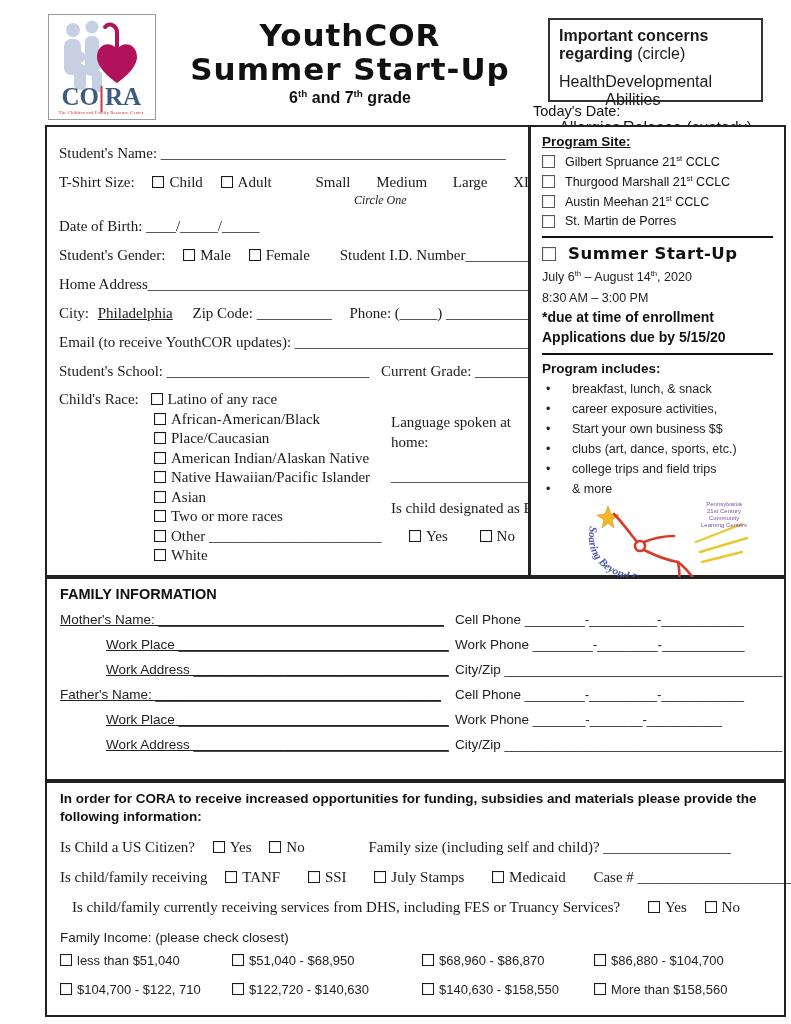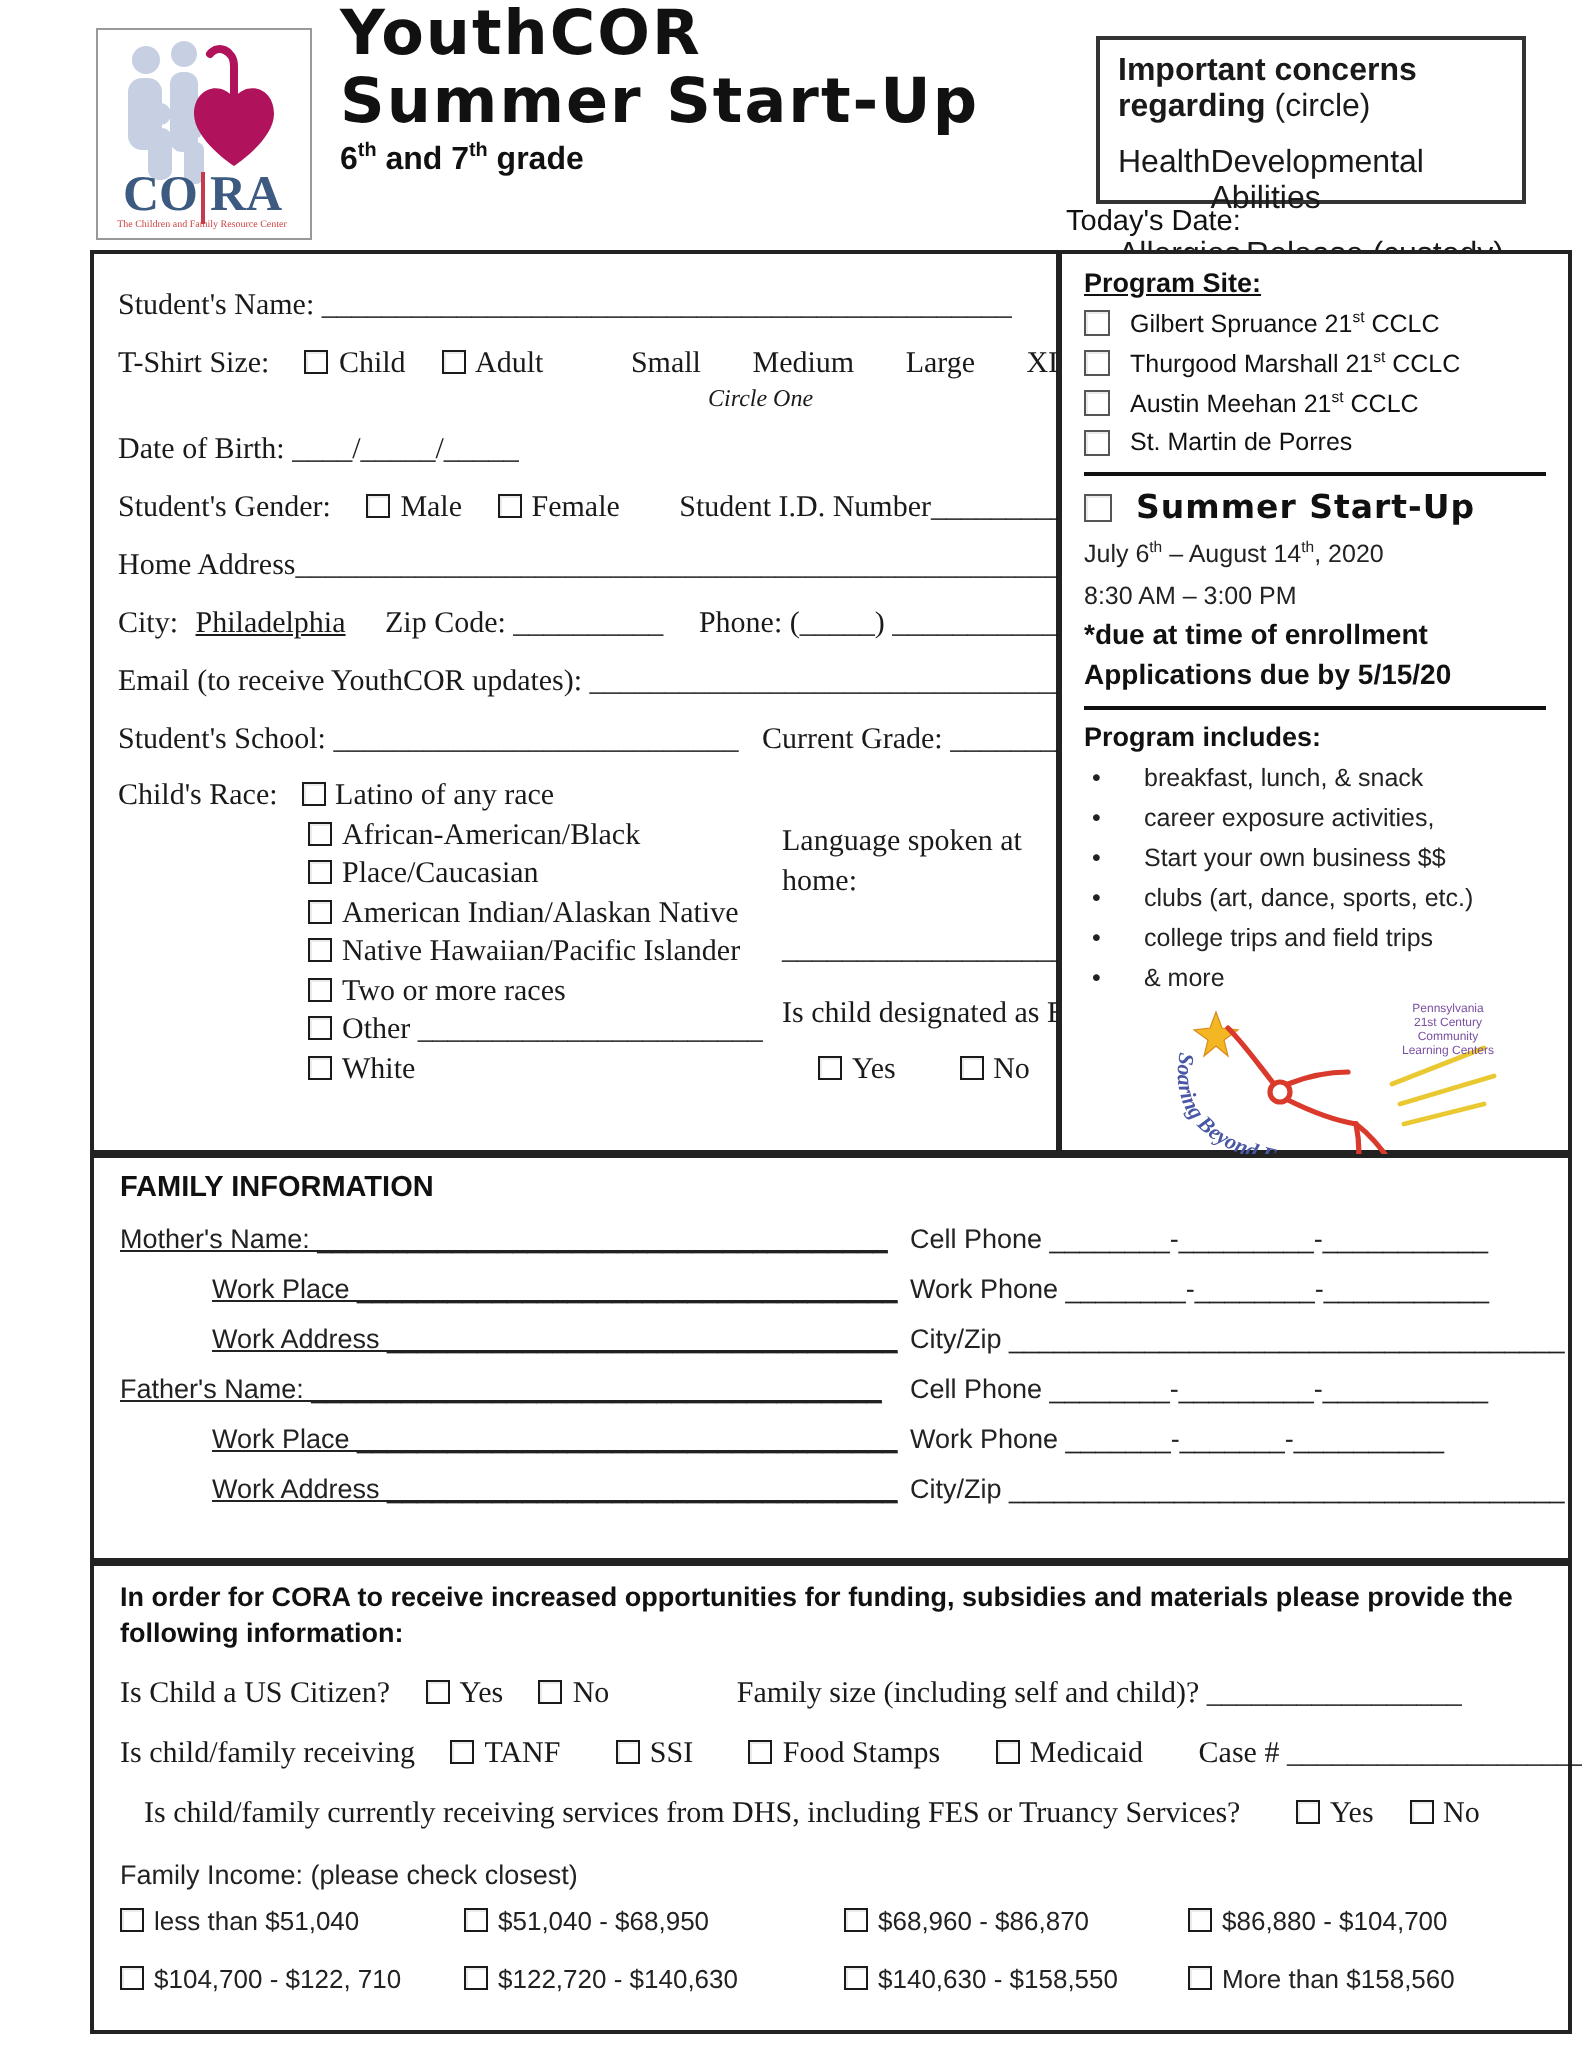--- a/index.html
+++ b/index.html
@@ -3,21 +3,21 @@
 <meta charset="utf-8">
 <style>
   html,body{margin:0;padding:0;}
   body{
     width:791px;height:1024px;position:relative;background:#ffffff;
     font-family:"Liberation Serif", serif;color:#1a1a1a;overflow:hidden;
   }
   .abs{position:absolute;}
   
   #logo-box{left:48px;top:14px;width:106px;height:104px;border:1px solid #999;background:#fff;}
-  #title-block{left:170px;top:0;width:360px;}
+  #title-block{left:170px;top:18px;width:360px;text-align:center;}
   .t-big{font-family:"DejaVu Sans",sans-serif;font-weight:bold;font-size:31px;line-height:34px;letter-spacing:1px;color:#111;}
   .t-sub{font-family:"Liberation Sans",sans-serif;font-weight:bold;font-size:17px;margin-top:5px;color:#111;}
   .t-grade{font-family:"Liberation Sans",sans-serif;font-weight:bold;font-size:16px;margin-top:2px;color:#111;}
   #concerns-box{left:548px;top:18px;width:215px;height:84px;border:2px solid #333;box-sizing:border-box;
     font-family:"Liberation Sans",sans-serif;font-size:16px;padding:7px 9px;}
   .conc-title{font-weight:bold;}
   .conc-title .norm{font-weight:normal;}
   .conc-row{display:flex;justify-content:space-between;margin-top:10px;}
   #todays-date{left:533px;top:103px;font-family:"Liberation Sans",sans-serif;font-size:14.5px;color:#111;}
   
@@ -162,20 +162,21 @@
   <div id="race-block">
     <div>
       <span>Child's Race:</span>
       <span class="cb" style="margin-left:8px;"></span><span>Latino of any race</span>
     </div>
     <div class="race-opts">
       <div><span class="cb"></span><span>African-American/Black</span></div>
       <div><span class="cb"></span><span>Place/Caucasian</span></div>
       <div><span class="cb"></span><span>American Indian/Alaskan Native</span></div>
       <div><span class="cb"></span><span>Native Hawaiian/Pacific Islander</span></div>
+      <div><span class="cb"></span><span>Asian</span></div>
       <div><span class="cb"></span><span>Two or more races</span></div>
       <div><span class="cb"></span><span>Other _______________________</span></div>
       <div><span class="cb"></span><span>White</span></div>
     </div>
     <div id="lang-col">
       <div>Language spoken at home:</div>
       <div style="margin-top:14px;">_____________________</div>
     </div>
     <div id="ell-col">
       <div>Is child designated as ELL</div>
@@ -325,21 +326,21 @@
     <span>Is Child a US Citizen?</span>
     <span class="cb gap"></span><span>Yes</span>
     <span class="cb gap"></span><span>No</span>
     <span class="gapXL">Family size (including self and child)? _________________</span>
   </div>
 
   <div class="fund-row">
     <span>Is child/family receiving</span>
     <span class="cb gap"></span><span>TANF</span>
     <span class="cb gapL"></span><span>SSI</span>
-    <span class="cb gapL"></span><span>Food Stamps</span>
+    <span class="cb gapL"></span><span>July Stamps</span>
     <span class="cb gapL"></span><span>Medicaid</span>
     <span class="gapL">Case # ____________________________</span>
   </div>
 
   <div class="fund-row" style="padding-left:12px;">
     <span>Is child/family currently receiving services from DHS, including FES or Truancy Services?</span>
     <span class="cb gapL"></span><span>Yes</span>
     <span class="cb gap"></span><span>No</span>
   </div>
 

